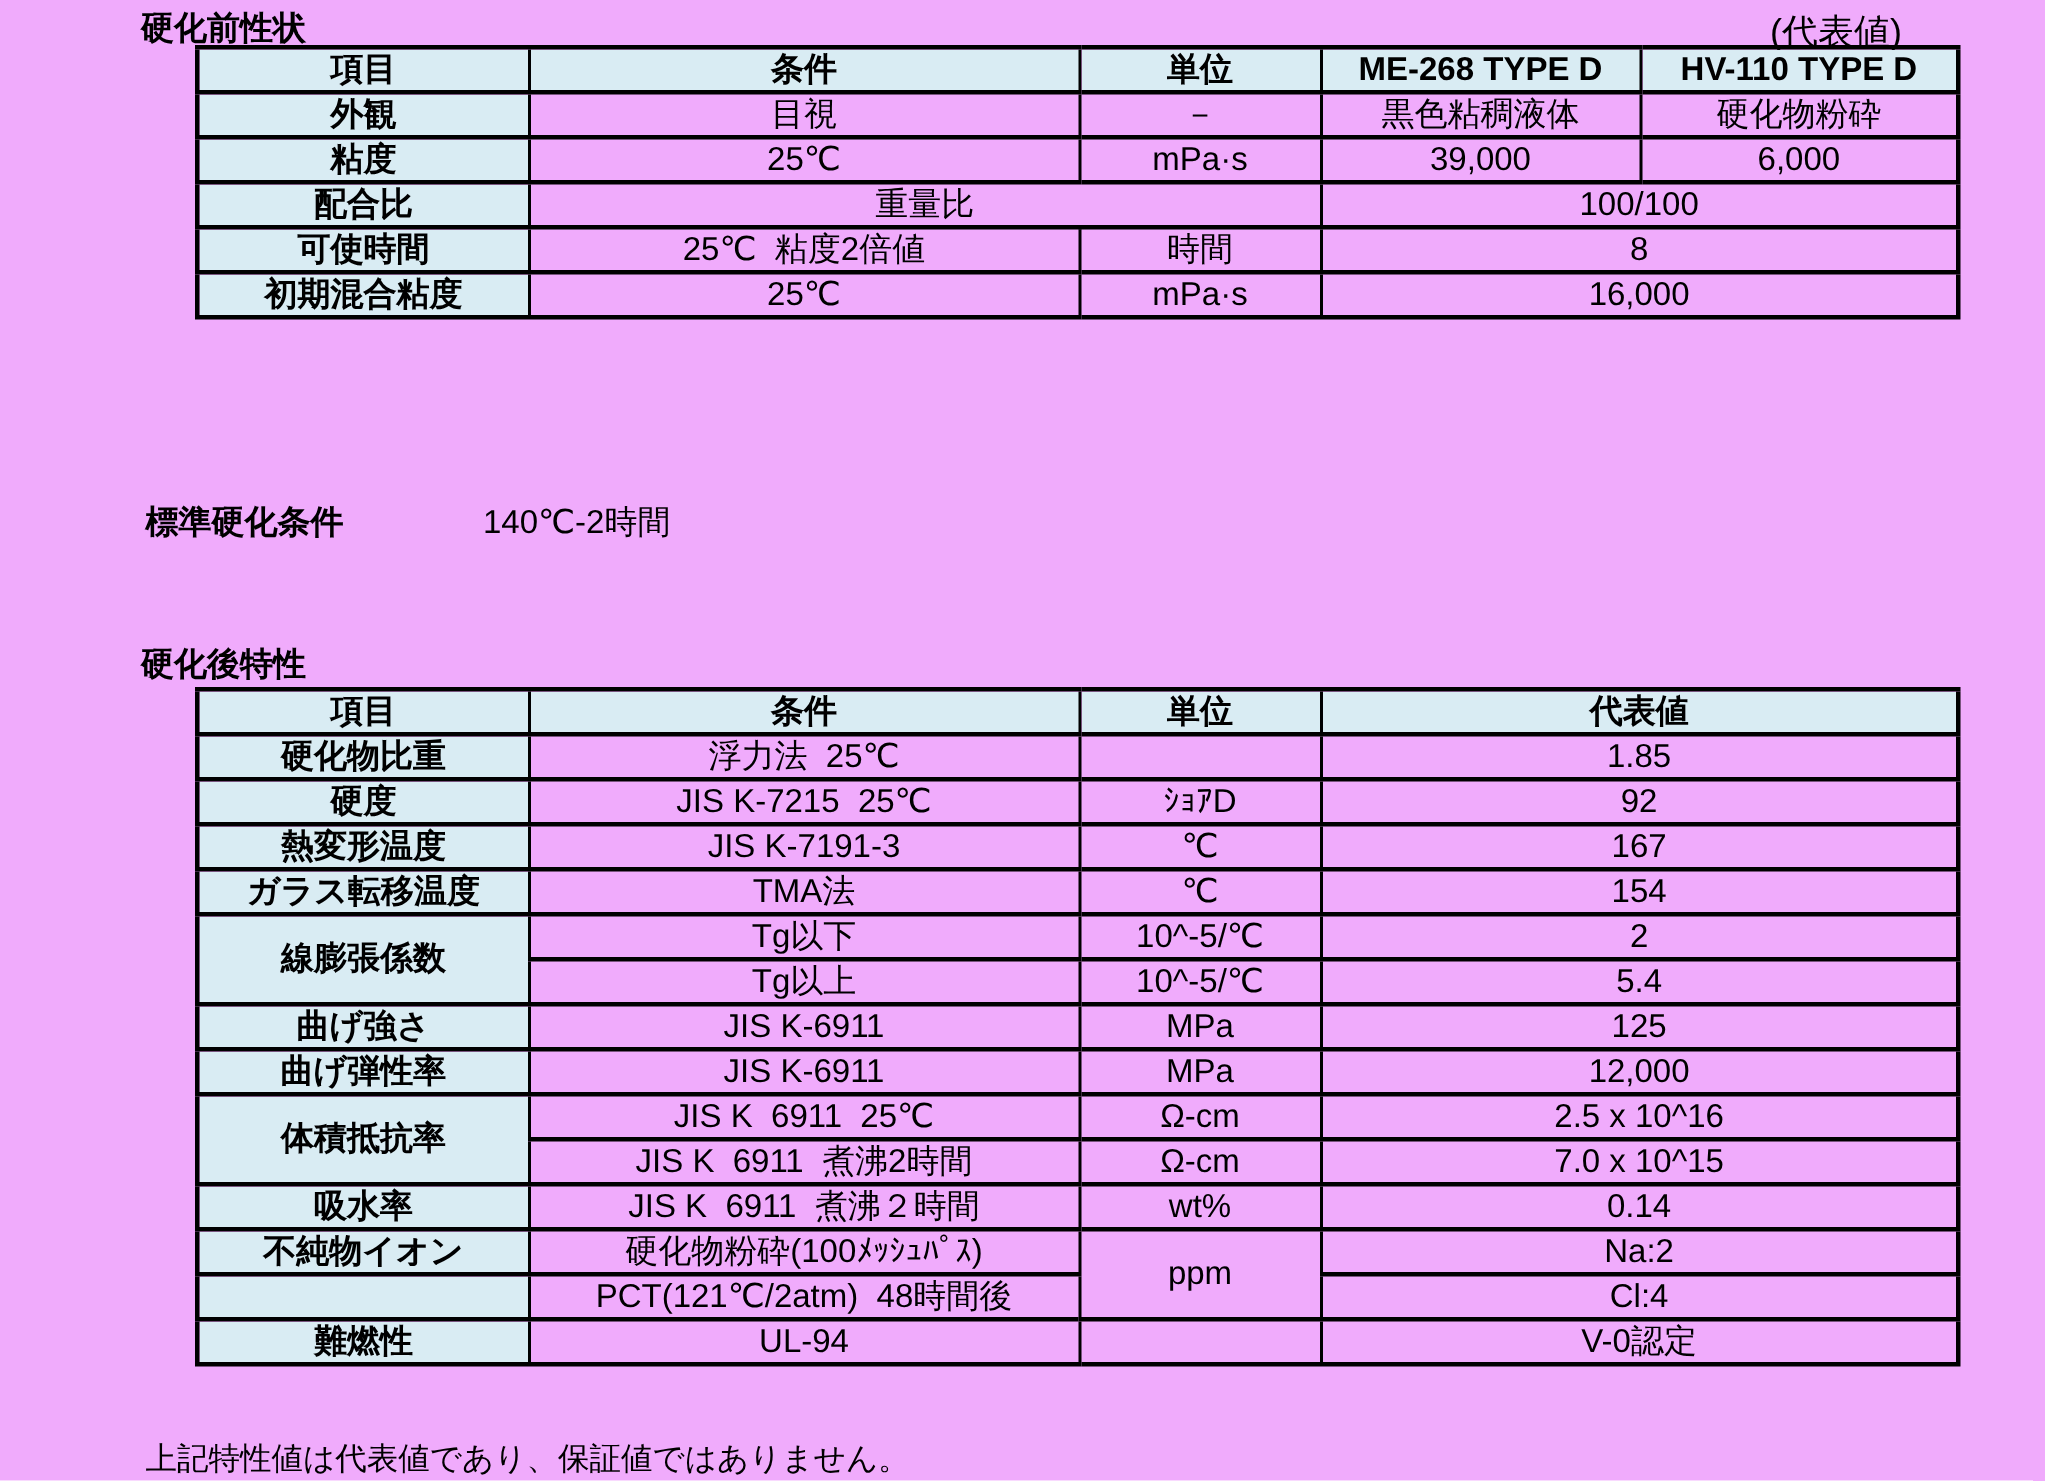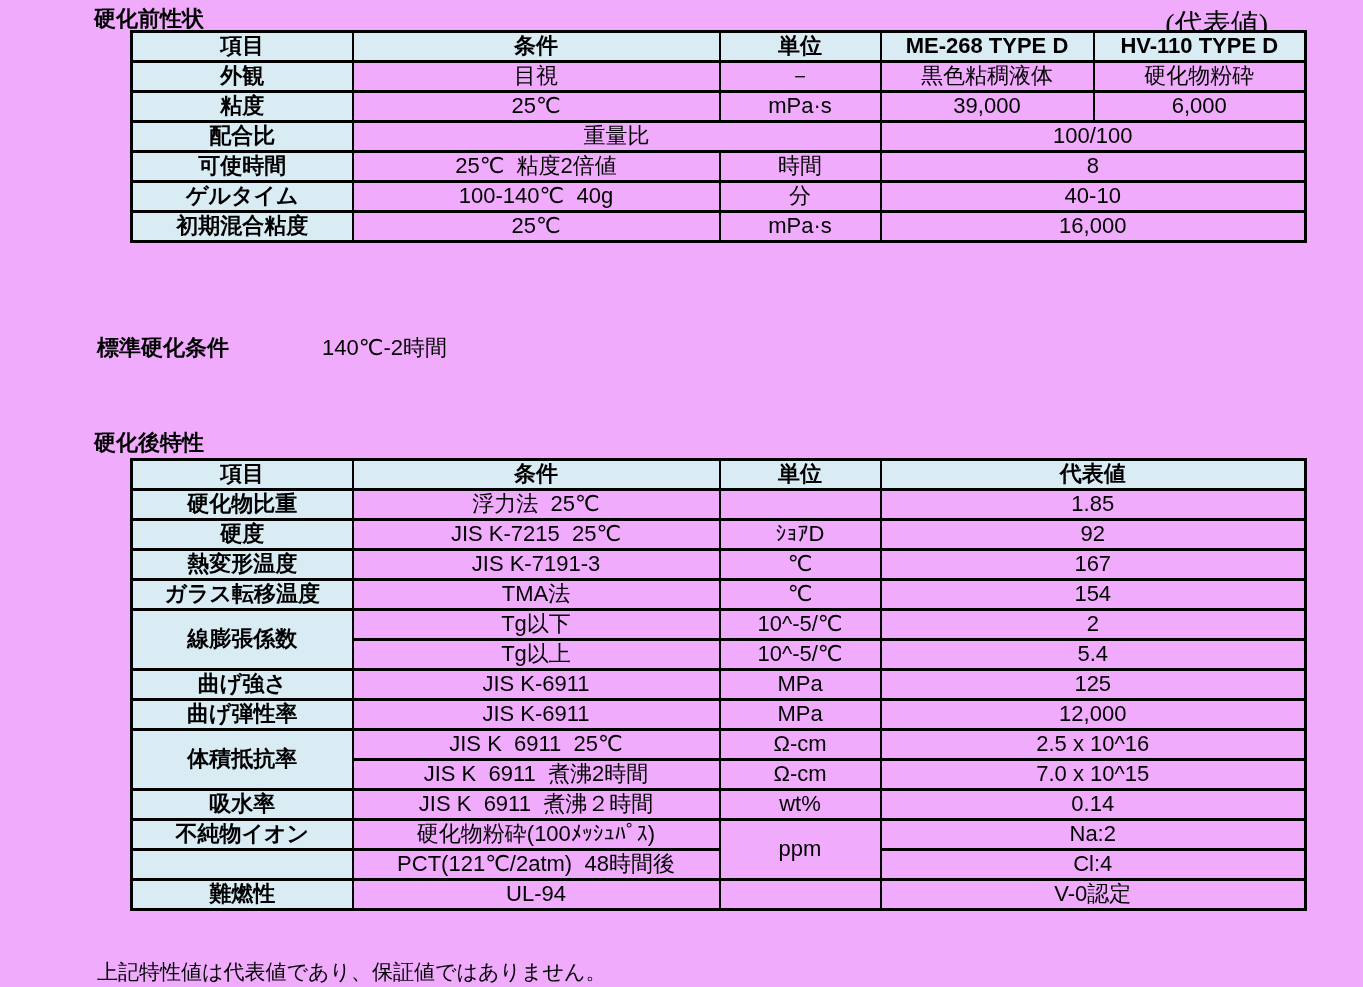--- a/index.html
+++ b/index.html
@@ -16,23 +16,22 @@
     overflow: hidden;
   }
   .sec-title {
     position: absolute;
     font-size: 22px;
     font-weight: bold;
     white-space: pre;
   }
   .note-right {
     position: absolute;
-    font-size: 28px;
-    white-space: pre;
-    font-family: Liberation Serif, serif;
+    font-size: 24px;
+    white-space: pre;
   }
   table.sheet {
     position: absolute;
     border-collapse: collapse;
     table-layout: fixed;
     border: 3px solid #000000;
     margin-left: 36px;
   }
   table.sheet td, table.sheet th {
     border-top: 3px solid #000000;
@@ -117,26 +116,20 @@
         <td colspan="2">重量比</td>
         <td colspan="2">100/100</td>
       </tr>
       <tr>
         <td class="lbl">可使時間</td>
         <td>25℃  粘度2倍値</td>
         <td>時間</td>
         <td colspan="2">8</td>
       </tr>
       <tr>
-        <td class="lbl">ゲルタイム</td>
-        <td>100-140℃  40g</td>
-        <td>分</td>
-        <td colspan="2">40-10</td>
-      </tr>
-      <tr>
         <td class="lbl">初期混合粘度</td>
         <td>25℃</td>
         <td>mPa·s</td>
         <td colspan="2">16,000</td>
       </tr>
     </tbody>
   </table>
 
   <div class="cure-label" style="left:97px; top:333px;">標準硬化条件</div>
   <div class="cure-value" style="left:322px; top:333px;">140℃-2時間</div>

